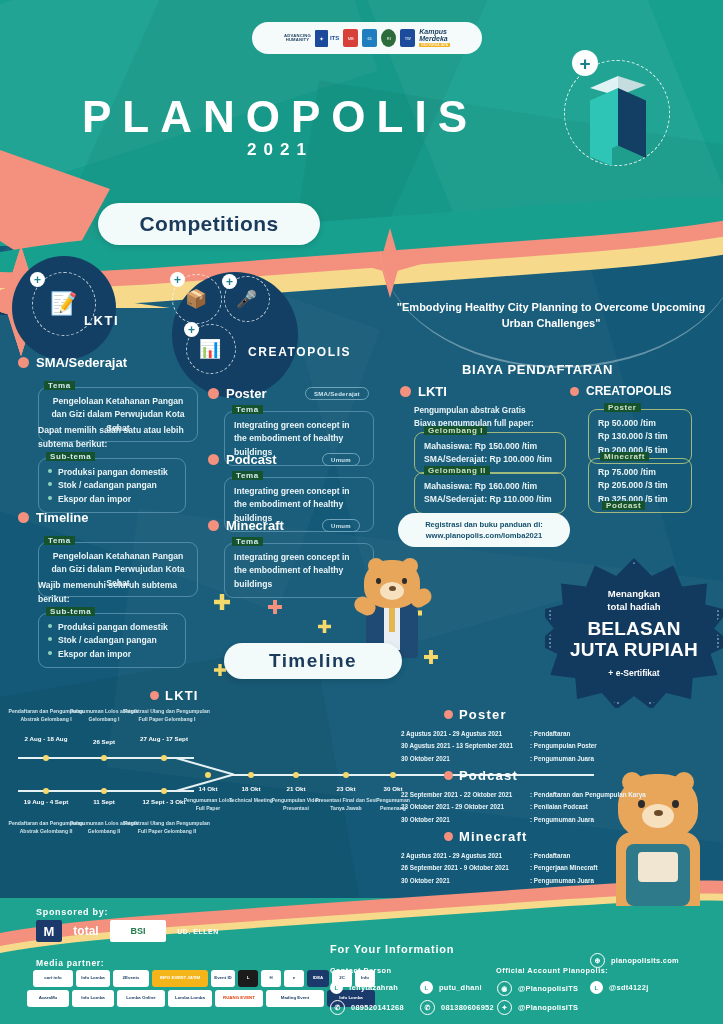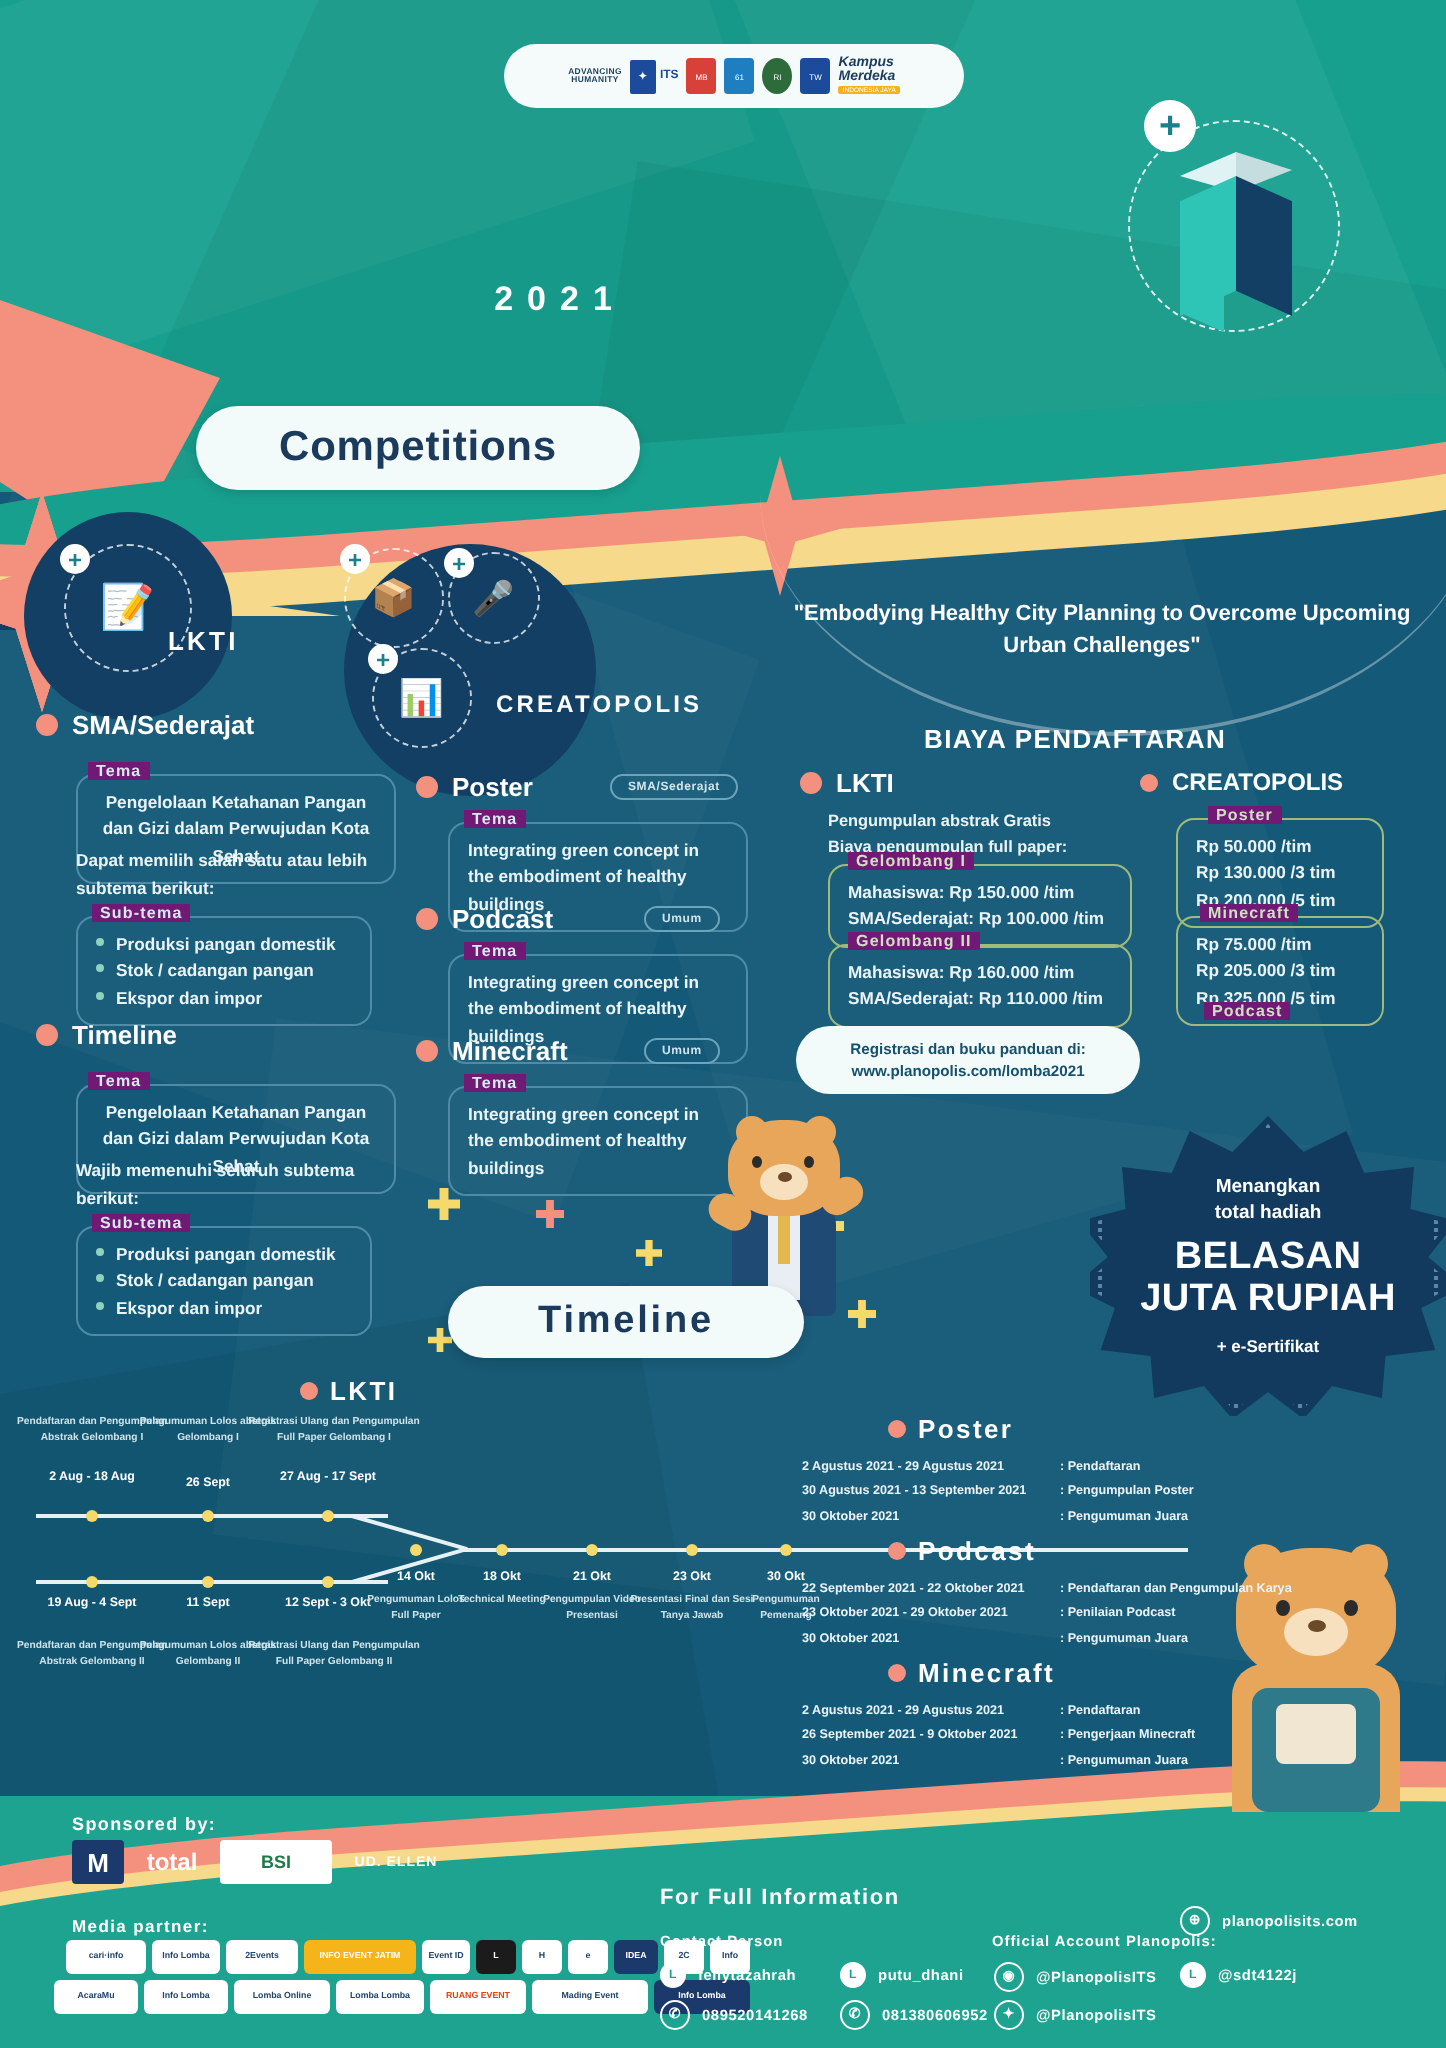--- a/index.html
+++ b/index.html
@@ -108,21 +108,21 @@
     font-size:11px;font-weight:bold;line-height:1.45;}
   .quote-arc{position:absolute;left:380px;top:246px;width:360px;height:120px;
     border-bottom:2px solid rgba(255,255,255,.35);border-radius:0 0 50% 50%/0 0 100% 100%;}
 
   
   .cat-head{position:absolute;display:flex;align-items:center;gap:7px;color:#fff;font-weight:bold;}
   .dot{width:11px;height:11px;border-radius:50%;background:#f3907e;flex:none;}
   .dot-sm{width:9px;height:9px;}
 
   .sub-label{position:absolute;color:#d8e9ee;font-size:8px;font-weight:bold;letter-spacing:.6px;z-index:3;
-    background:#701a75;padding:0 4px;}
+    background:#14532d;padding:0 4px;}
   .box{position:absolute;border:1.2px solid #4f8ba6;border-radius:9px;box-sizing:border-box;
     color:#eaf4f7;font-size:8.6px;font-weight:bold;line-height:1.55;padding:7px 9px 6px;}
   .box.olive{border-color:#9fba7c;}
   .plain{position:absolute;color:#eaf4f7;font-size:8.6px;font-weight:bold;line-height:1.6;}
   .bullet{display:flex;align-items:baseline;gap:6px;}
   .bullet i{width:4px;height:4px;border-radius:50%;background:#8fd3bf;display:inline-block;flex:none;position:relative;top:-2px;}
 
   .tag{position:absolute;border:1px solid #6fa3ba;border-radius:10px;color:#cfe5ec;font-size:6px;
     padding:2.5px 8px;font-weight:bold;letter-spacing:.3px;}
 
@@ -228,20 +228,21 @@
     <div class="lg-badge" style="background:#1c4b9c">
         <span>TW</span>
       </div>
     <div class="km">
       <div class="km-t">Kampus</div>
       <div class="km-t">Merdeka</div>
       <div class="km-b">INDONESIA JAYA</div>
     </div>
   </div>
 
+  <div class="title">PLANOPOLIS</div>
   <div class="year">2021</div>
 
   <div class="mark">
     <div class="ring"></div>
     <div class="plusb">+</div>
     <div class="prism">
       <div class="pr pr-top-l"></div>
         <div class="pr pr-top-r"></div>
       <div class="pr pr-left"></div>
         <div class="pr pr-right"></div>
@@ -551,21 +552,21 @@
   <div class="mp" style="left:355px;top:970px;width:20px;height:17px;">Info</div>
 
   <div class="mp" style="left:27px;top:990px;width:42px;height:17px;">AcaraMu</div>
   <div class="mp" style="left:72px;top:990px;width:42px;height:17px;">Info Lomba</div>
   <div class="mp" style="left:117px;top:990px;width:48px;height:17px;">Lomba Online</div>
   <div class="mp" style="left:168px;top:990px;width:44px;height:17px;">Lomba Lomba</div>
   <div class="mp" style="left:215px;top:990px;width:48px;height:17px;color:#e1420f;">RUANG EVENT</div>
   <div class="mp" style="left:266px;top:990px;width:58px;height:17px;">Mading Event</div>
   <div class="mp" style="left:327px;top:990px;width:48px;height:17px;background:#1b3a6b;color:#fff;">Info Lomba</div>
 
-  <div class="ft-title" style="left:330px;top:943px;font-size:11px;letter-spacing:.8px;">For Full Information</div>
+  <div class="ft-title" style="left:330px;top:943px;font-size:11px;letter-spacing:.8px;">For Your Information</div>
   <div class="ft-title" style="left:330px;top:966px;font-size:7.4px;letter-spacing:.5px;">Contact Person</div>
   <div class="ft-title" style="left:496px;top:966px;font-size:7.4px;letter-spacing:.5px;">Official Account Planopolis:</div>
 
   <div class="contact-row" style="left:330px;top:981px;">
     <span class="ci fill">L</span>
       <span>fellytazahrah</span>
   </div>
   <div class="contact-row" style="left:420px;top:981px;">
     <span class="ci fill">L</span>
       <span>putu_dhani</span>

